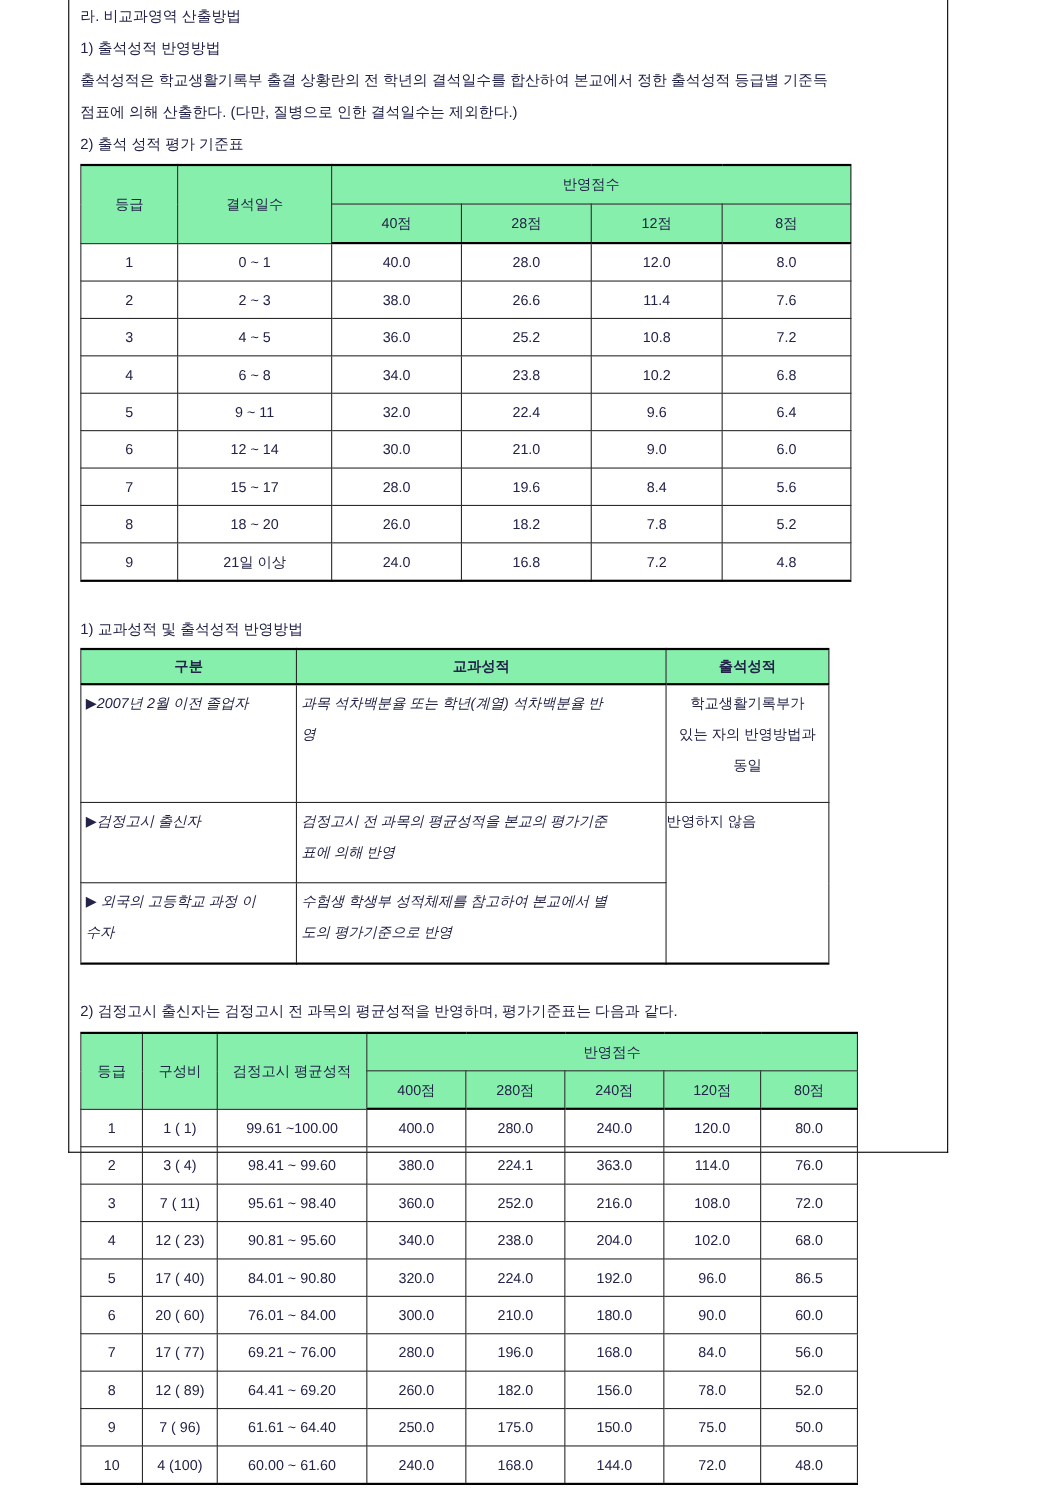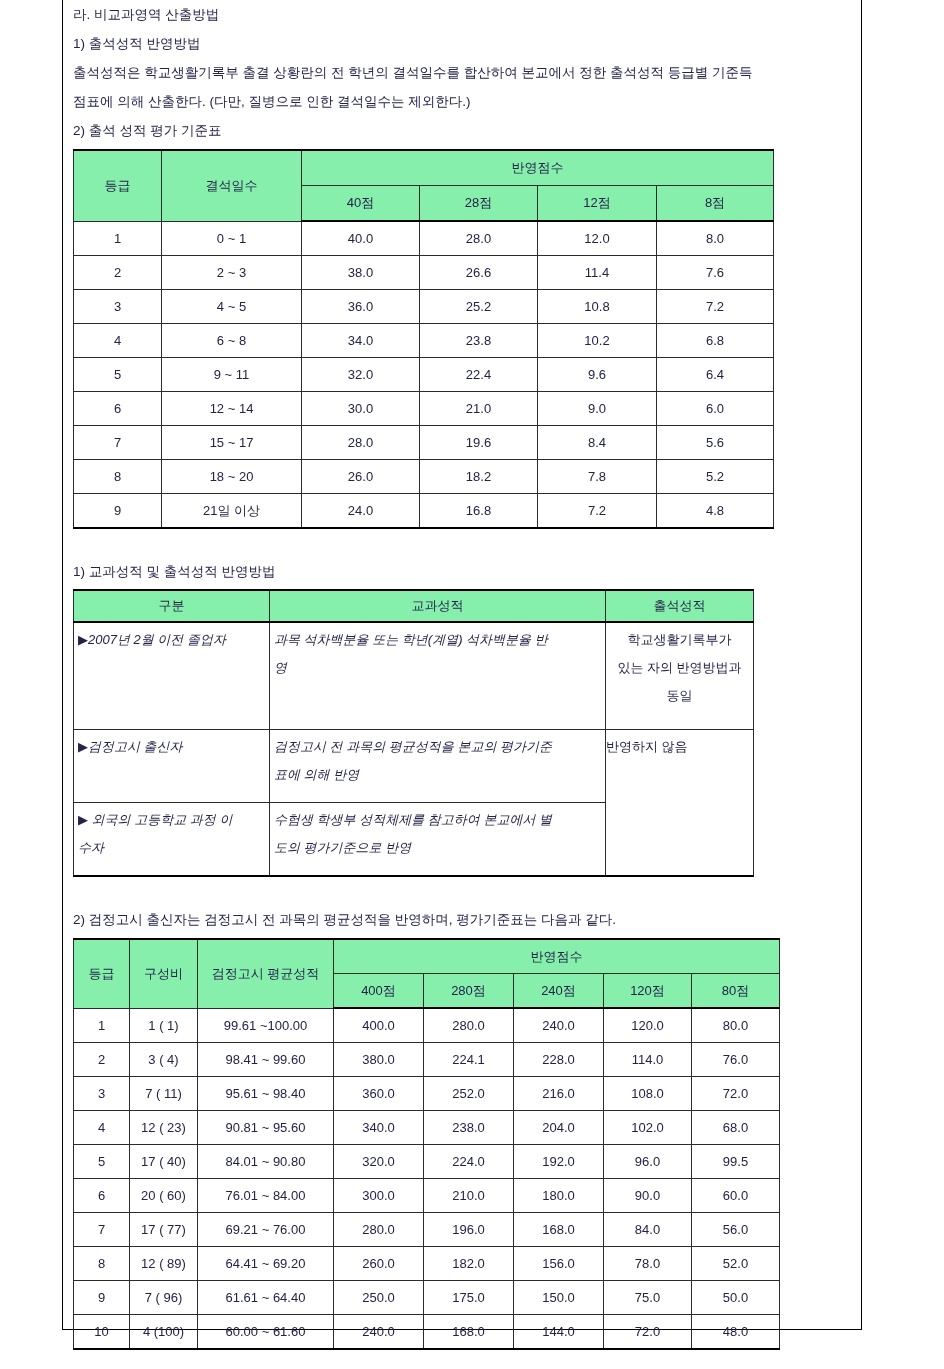--- a/index.html
+++ b/index.html
@@ -14,21 +14,21 @@
     color: #1a1a2e;
     position: relative;
     overflow: hidden;
   }
 
   .page {
     position: absolute;
     left: 62px;
     top: 0px;
     width: 800px;
-    height: 1330px;
+    height: 1048px;
     border-left: 1px solid #000000;
     border-right: 1px solid #000000;
     border-bottom: 1px solid #000000;
     box-sizing: border-box;
     padding: 18px;
   }
 
   .content {
     position: absolute;
     left: 10px;
@@ -75,21 +75,21 @@
     width: 700px;
   }
   #table-attendance th.hdr { height: 34px; }
   #table-attendance tbody td { height: 33px; }
 
   
   #table-norecord {
     margin-top: 3px;
     width: 680px;
   }
-  #table-norecord th.hdr { height: 30px; font-weight: normal; }
+  #table-norecord th.hdr { height: 30px; font-weight: bold; }
   #table-norecord td.cell-left {
     text-align: left;
     padding: 3px 2px 3px 4px;
     line-height: 28px;
     vertical-align: top;
     font-style: italic;
   }
   #table-norecord td.cell-ctr {
     text-align: center;
     line-height: 28px;
@@ -317,21 +317,21 @@
             <td>240.0</td>
             <td>120.0</td>
             <td>80.0</td>
           </tr>
         <tr>
             <td>2</td>
             <td>3 ( 4)</td>
             <td>98.41 ~ 99.60</td>
             <td>380.0</td>
             <td>224.1</td>
-            <td>228.0</td>
+            <td>363.0</td>
             <td>114.0</td>
             <td>76.0</td>
           </tr>
         <tr>
             <td>3</td>
             <td>7 ( 11)</td>
             <td>95.61 ~ 98.40</td>
             <td>360.0</td>
             <td>252.0</td>
             <td>216.0</td>
@@ -349,21 +349,21 @@
             <td>68.0</td>
           </tr>
         <tr>
             <td>5</td>
             <td>17 ( 40)</td>
             <td>84.01 ~ 90.80</td>
             <td>320.0</td>
             <td>224.0</td>
             <td>192.0</td>
             <td>96.0</td>
-            <td>99.5</td>
+            <td>86.5</td>
           </tr>
         <tr>
             <td>6</td>
             <td>20 ( 60)</td>
             <td>76.01 ~ 84.00</td>
             <td>300.0</td>
             <td>210.0</td>
             <td>180.0</td>
             <td>90.0</td>
             <td>60.0</td>

